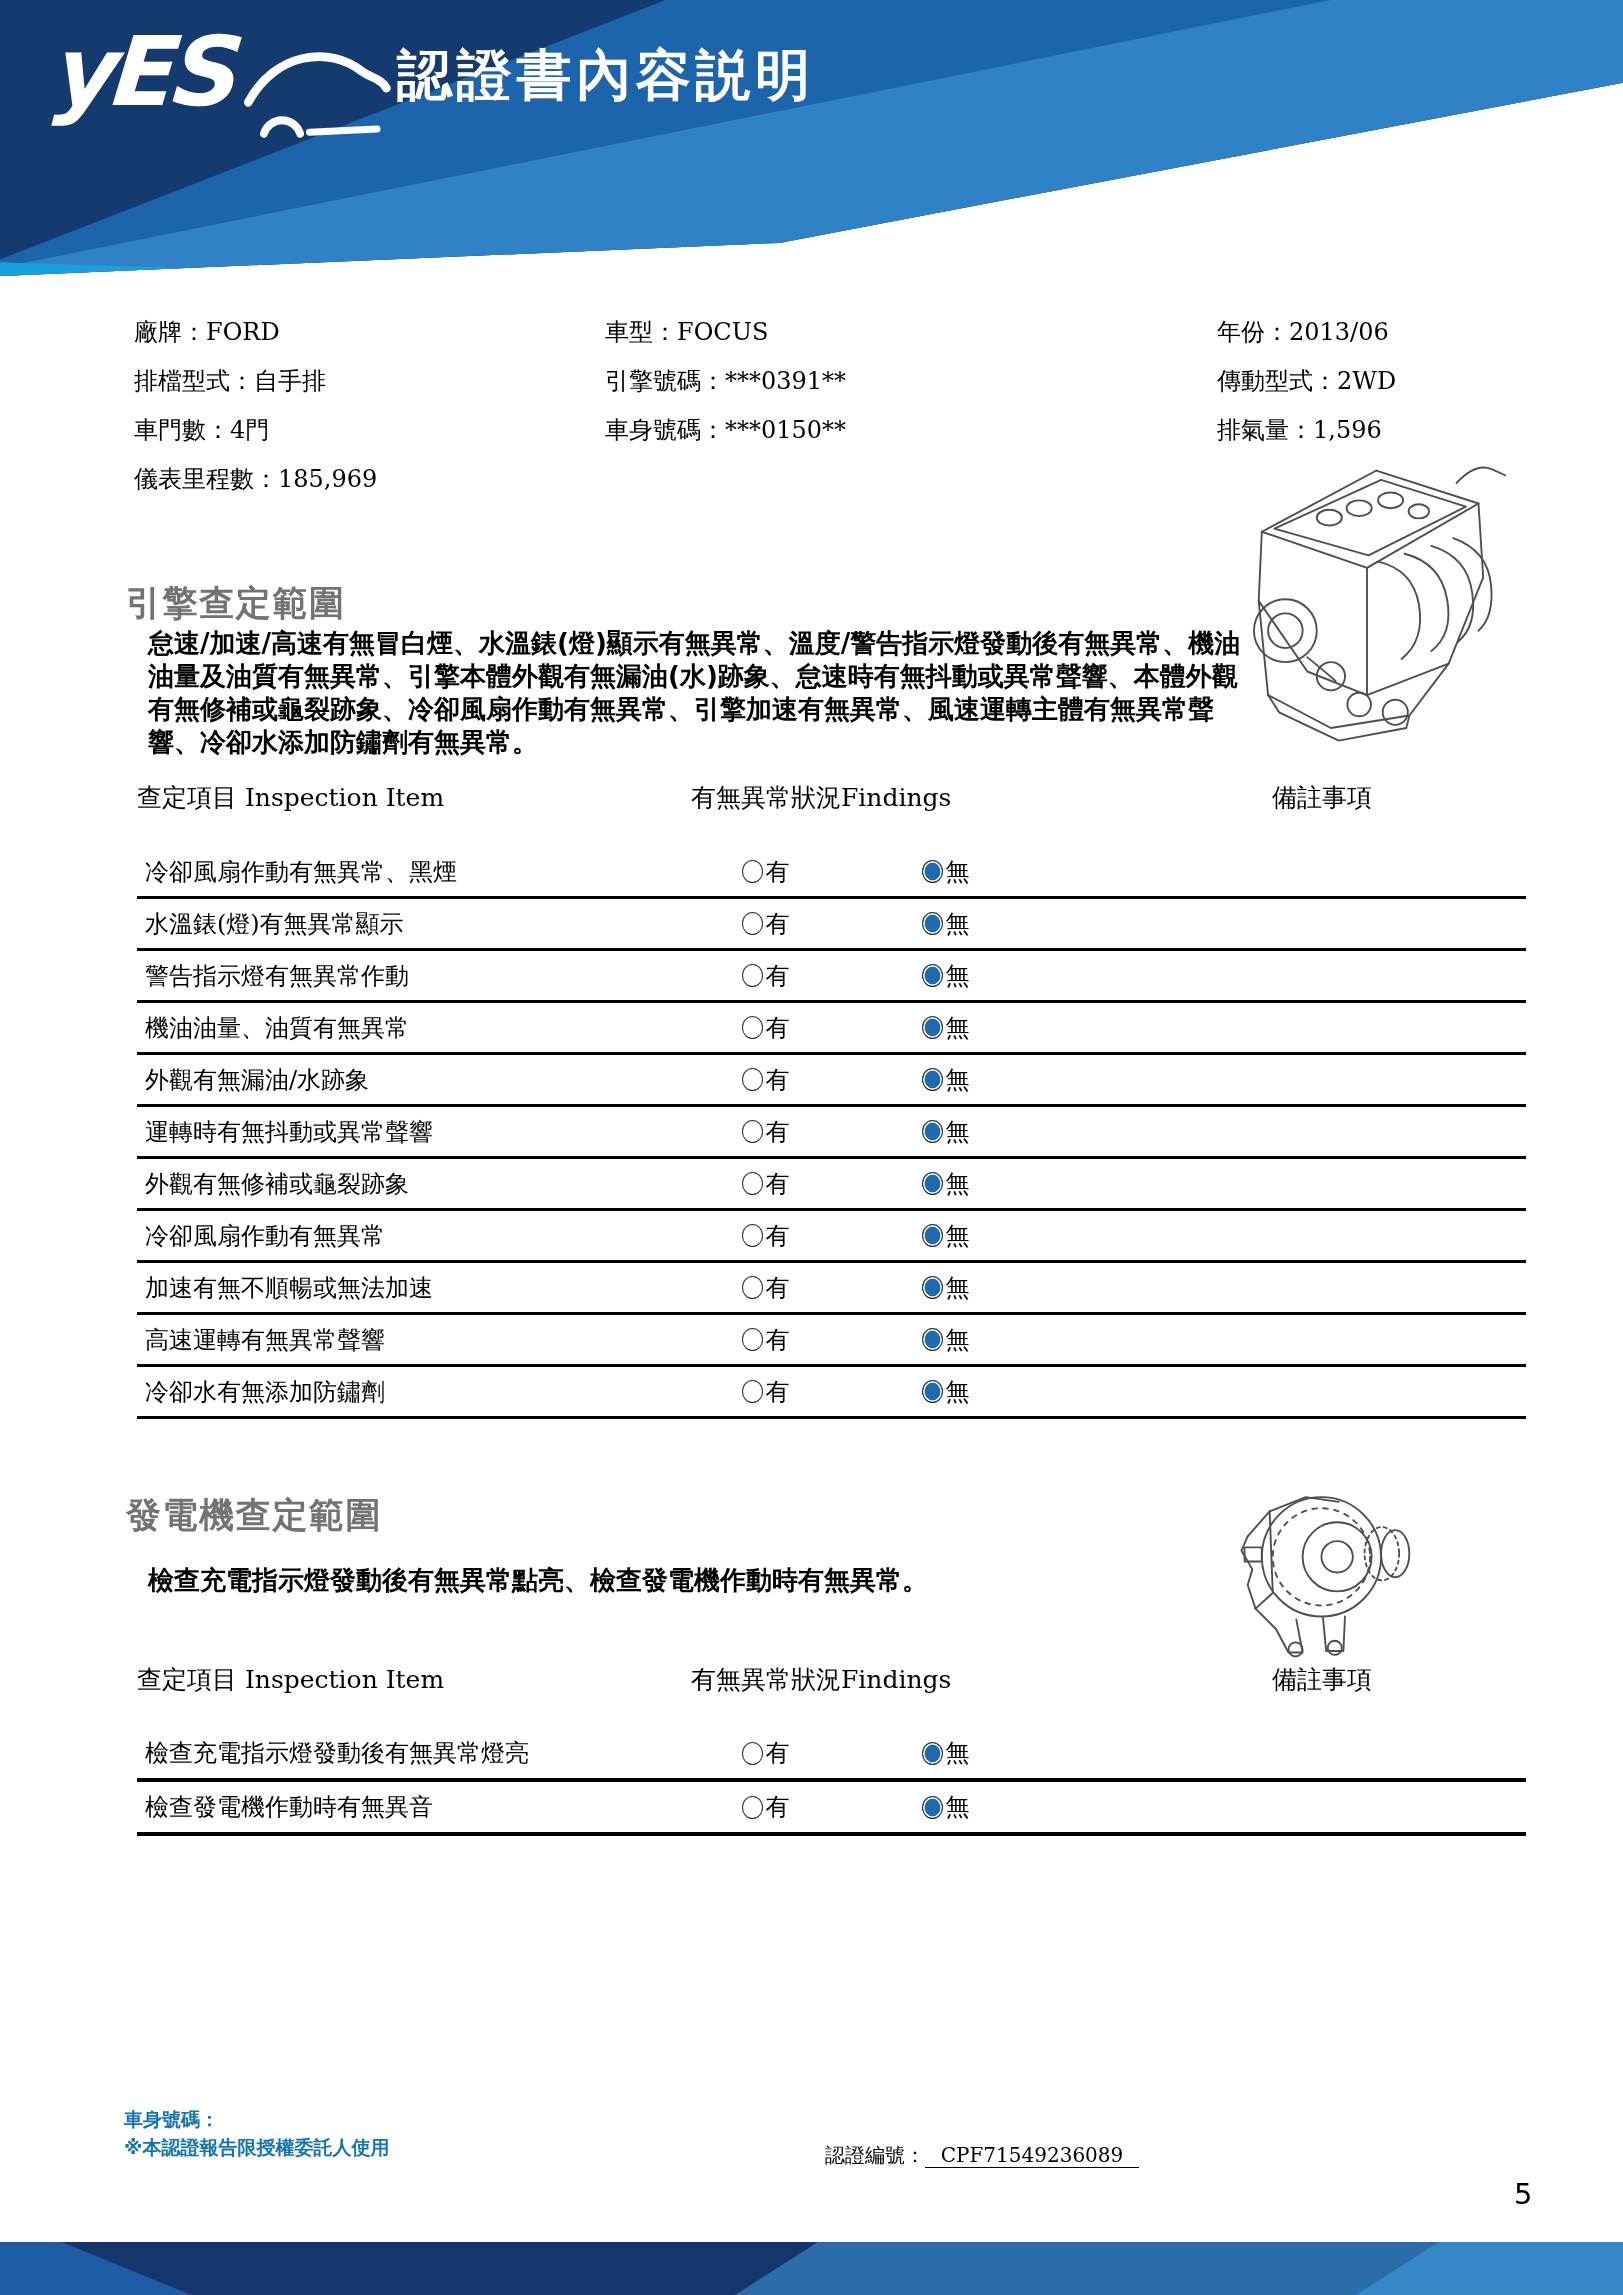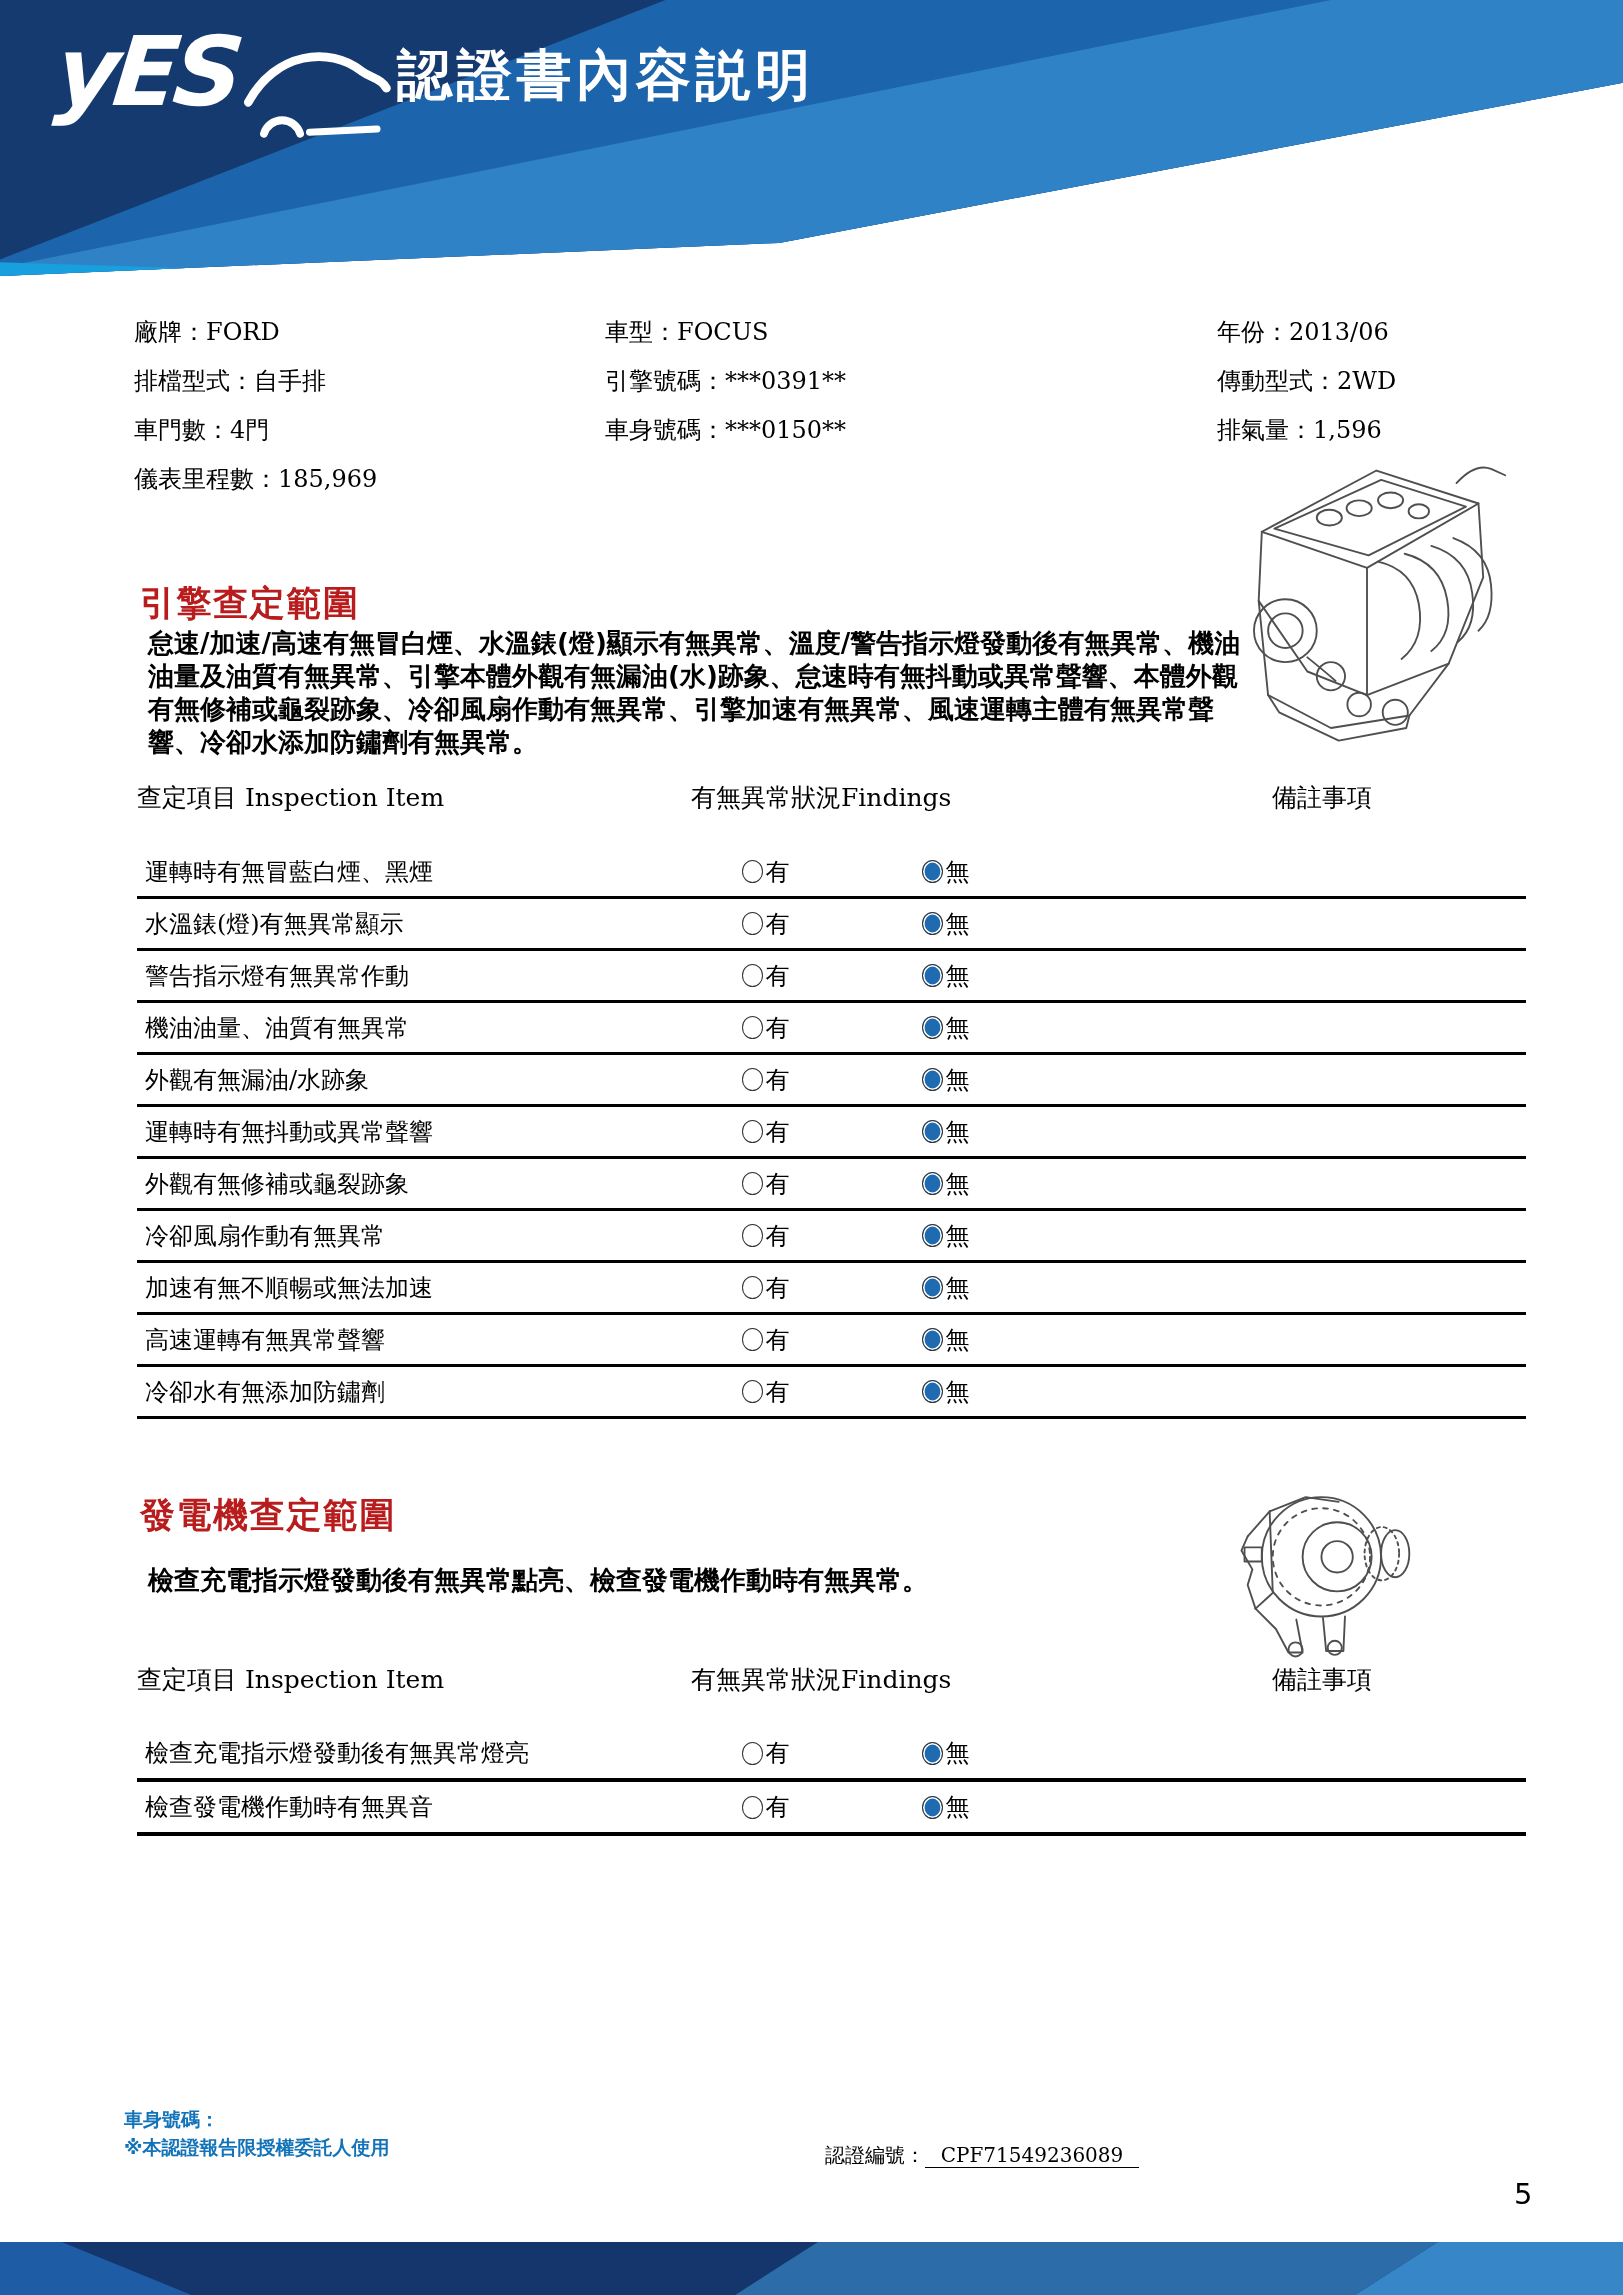--- a/index.html
+++ b/index.html
@@ -24,23 +24,23 @@
   .banner-title{position:absolute;left:397px;top:39px;
                 font-family:"DejaVu Sans","Liberation Sans",sans-serif;
                 font-weight:900;font-size:55px;color:#fff;letter-spacing:4.7px;}
 
   
   .info-col{position:absolute;top:308px;font-size:24px;}
   .info-col div{height:49px;line-height:49px;}
   .ic1{left:134px;} .ic2{left:605px;} .ic3{left:1217px;}
 
   
-  .sec-title{position:absolute;left:140px;
+  .sec-title{position:absolute;left:126px;
              font-family:"DejaVu Sans","Liberation Sans",sans-serif;
-             font-weight:900;font-size:35px;color:#b91c1c;letter-spacing:1.6px;}
+             font-weight:900;font-size:35px;color:#737373;letter-spacing:1.6px;}
   .sec-desc{position:absolute;left:126px;width:1099px;
             font-family:"DejaVu Sans","Liberation Sans",sans-serif;
             font-weight:900;font-size:26px;line-height:33px;color:#000;margin-left:22px;}
 
   
   .t-head{position:absolute;font-size:25px;}
   .th{position:absolute;text-align:left;}
   .th-item{left:137px;width:558px;}
   .th-find{left:691px;width:369px;}
   .th-rem {left:1272px;width:141px;}
@@ -152,21 +152,21 @@
 
   <div class="t-head" style="top:781px;">
     <span class="th th-item">查定項目 Inspection Item</span>
     <span class="th th-find">有無異常狀況Findings</span>
     <span class="th th-rem">備註事項</span>
   </div>
 
   <div class="t-body rows-engine" style="top:847px;">
 
     <div class="t-row">
-      <span class="row-label">運轉時有無冒藍白煙、黑煙</span>
+      <span class="row-label">冷卻風扇作動有無異常、黑煙</span>
       <span class="rg rg-yes">
           <span class="radio"></span>
           <span class="radio-label">有</span>
         </span>
       <span class="rg rg-no">
           <span class="radio sel"></span>
           <span class="radio-label">無</span>
         </span>
     </div>
     <div class="t-row">

